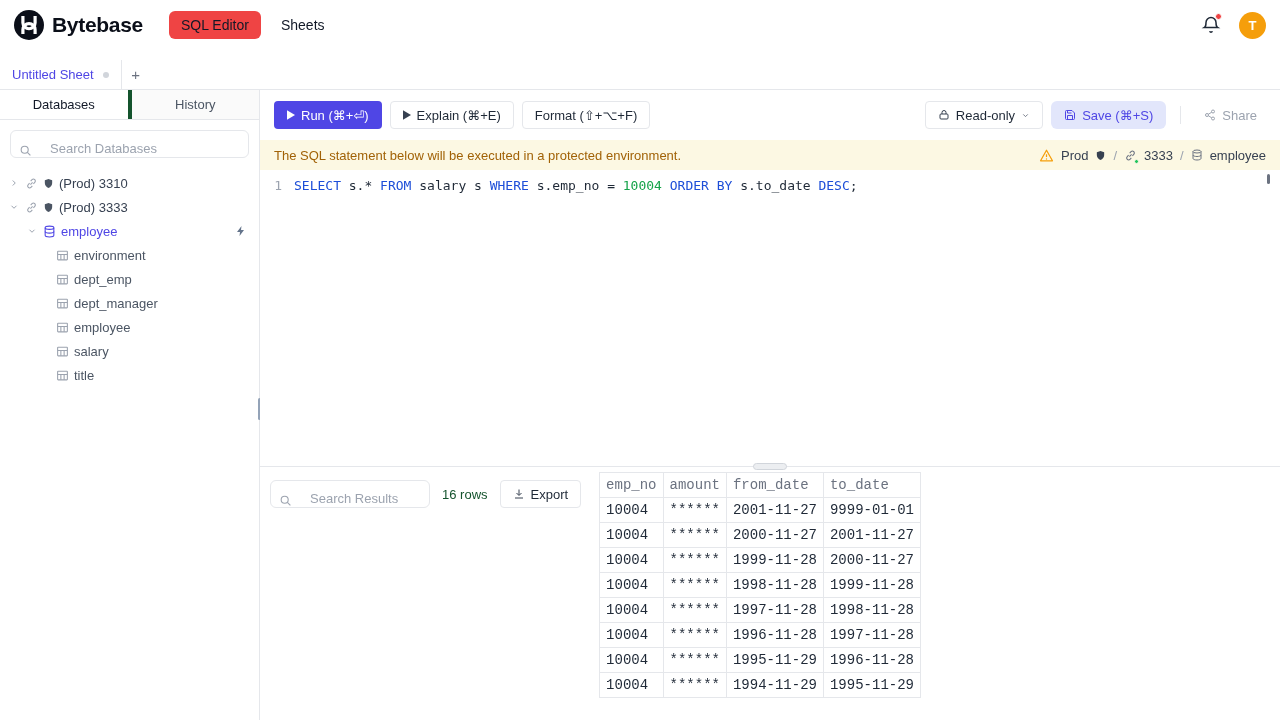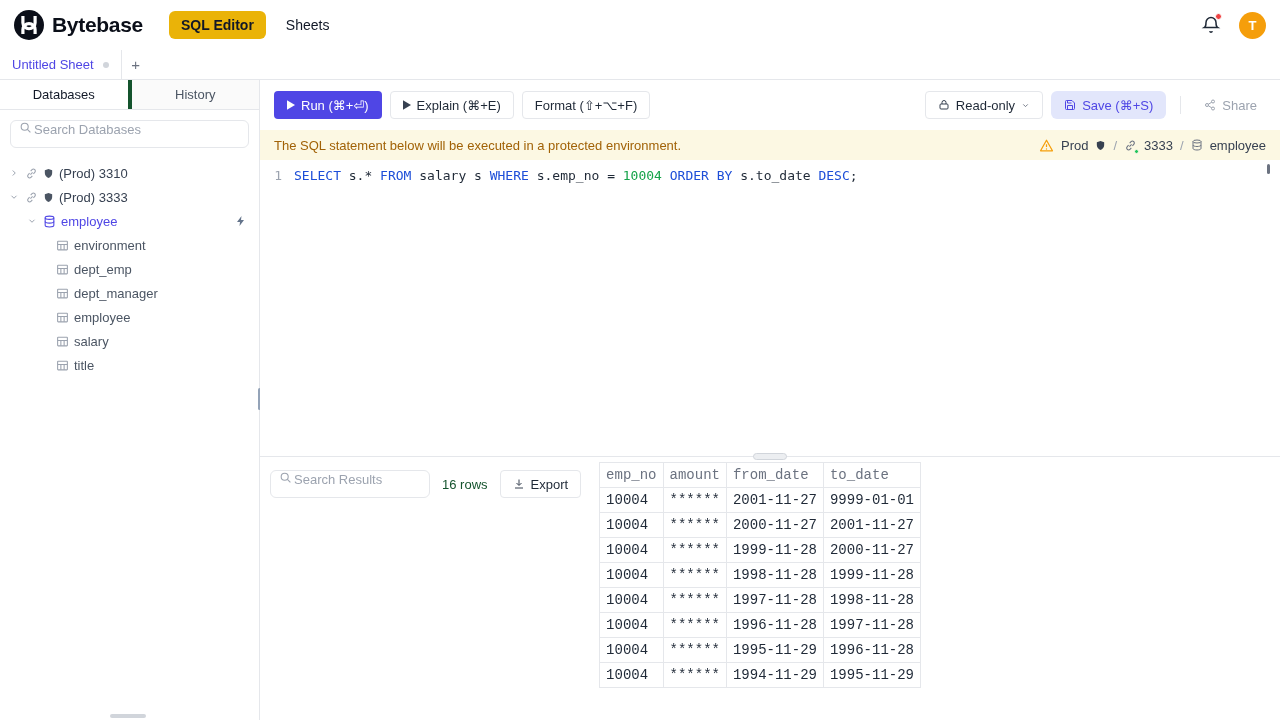--- a/index.html
+++ b/index.html
@@ -8,42 +8,42 @@
     width:1280px; height:720px; overflow:hidden; background:#fff;
     font-family:"Liberation Sans", sans-serif; color:#1f2937; font-size:13px;
   }
   svg { display:block; }
 
   
   .topbar { height:50px; display:flex; align-items:center; padding:0 14px; background:#fff; }
   .logo { width:30px; height:30px; margin-right:8px; }
   .brand { font-size:21px; font-weight:700; letter-spacing:-0.3px; color:#0b0f19; margin-right:26px; }
   .nav-item { padding:6px 12px; border-radius:6px; font-size:14px; color:#111827; margin-right:8px; cursor:pointer; }
-  .nav-item.active { background:#eab308; font-weight:700; }
+  .nav-item.active { background:#ef4444; font-weight:400; }
   .topbar-right { margin-left:auto; display:flex; align-items:center; gap:18px; }
   .bell { position:relative; width:20px; height:20px; }
   .bell-dot { position:absolute; top:-2px; right:-1px; width:7px; height:7px; border-radius:50%; background:#ef4444; border:1px solid #fff; }
   .avatar { width:27px; height:27px; border-radius:50%; background:#f59e0b; color:#fff; display:flex; align-items:center; justify-content:center; font-size:13px; font-weight:700; }
 
   
-  .sheettabs { height:30px; display:flex; align-items:stretch; border-bottom:1px solid #e5e7eb; background:#fff; }
+  .sheettabs { height:30px; display:flex; align-items:stretch; border-bottom:1px solid #e5e7eb; background:#fff;margin-top:10px; }
   .sheet-tab { display:flex; align-items:center; gap:9px; padding:0 12px; font-size:13px; color:#4f46e5; border-right:1px solid #e5e7eb; background:#fff; }
   .dirty-dot { width:6px; height:6px; border-radius:50%; background:#d1d5db; }
   .add-tab { width:28px; display:flex; align-items:center; justify-content:center; color:#6b7280; font-size:15px; cursor:pointer; }
 
   
   .bodyrow { display:flex; height:640px; }
   .sidebar { width:260px; min-width:260px; border-right:1px solid #e5e7eb; display:flex; flex-direction:column; background:#fff; position:relative; }
   .main { flex:1; min-width:0; display:flex; flex-direction:column; background:#fff; }
 
   
   .side-tabs { display:flex; height:30px; border-bottom:1px solid #e5e7eb; font-size:13px; }
   .side-tab { flex:1; display:flex; align-items:center; justify-content:center; color:#4b5563; background:#fafafa; cursor:pointer; }
   .side-tab.active { background:#fff; color:#111827; border-right:4px solid #14532d; }
-  .search-box { margin:10px; height:28px; border:1px solid #e5e7eb; border-radius:6px; display:flex; align-items:flex-start; padding:0 8px; gap:0; background:#fff; }
+  .search-box { margin:10px; height:28px; border:1px solid #e5e7eb; border-radius:6px; display:flex; align-items:flex-end; padding:0 8px; gap:16px; background:#fff; }
   .search-box input { border:none; outline:none; flex:1; font-size:13px; color:#374151; min-width:0; font-family:"Liberation Sans", sans-serif; background:transparent; }
   .search-box input::placeholder { color:#9ca3af; }
   .tree { flex:1; overflow:hidden; padding-top:3px; }
   .tree-row { height:24px; display:flex; align-items:center; gap:5px; padding-left:8px; color:#374151; cursor:pointer; }
   .tree-row.db { padding-left:26px; }
   .tree-row.db .tlabel { color:#4f46e5; }
   .tree-row.tbl { padding-left:56px; color:#4b5563; }
   .chev { width:12px; display:flex; justify-content:center; }
   .tlabel { white-space:nowrap; }
   .bolt { margin-left:auto; margin-right:12px; }

